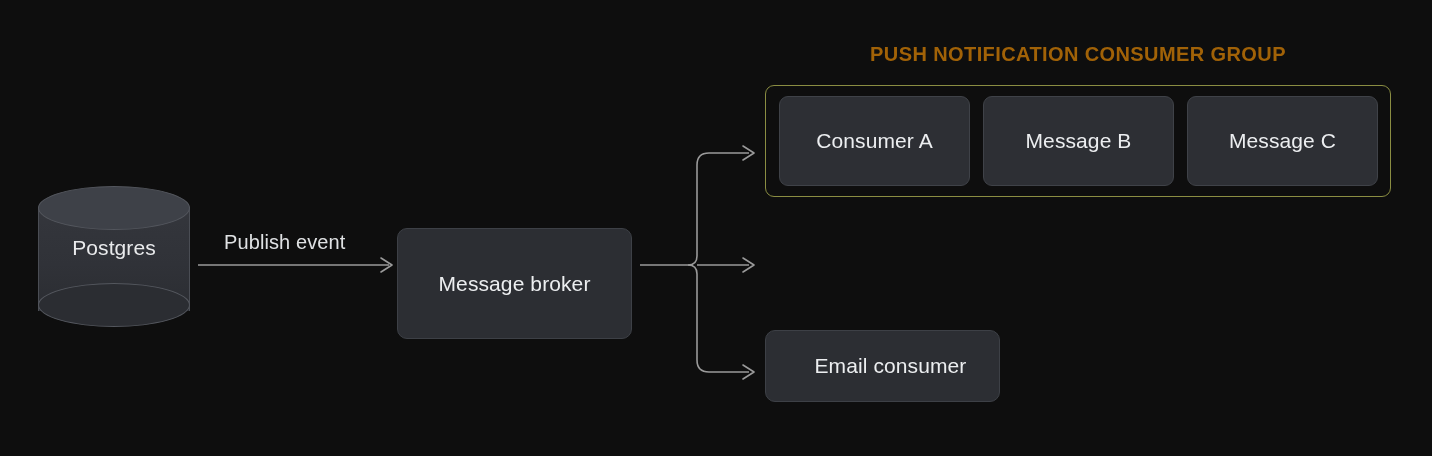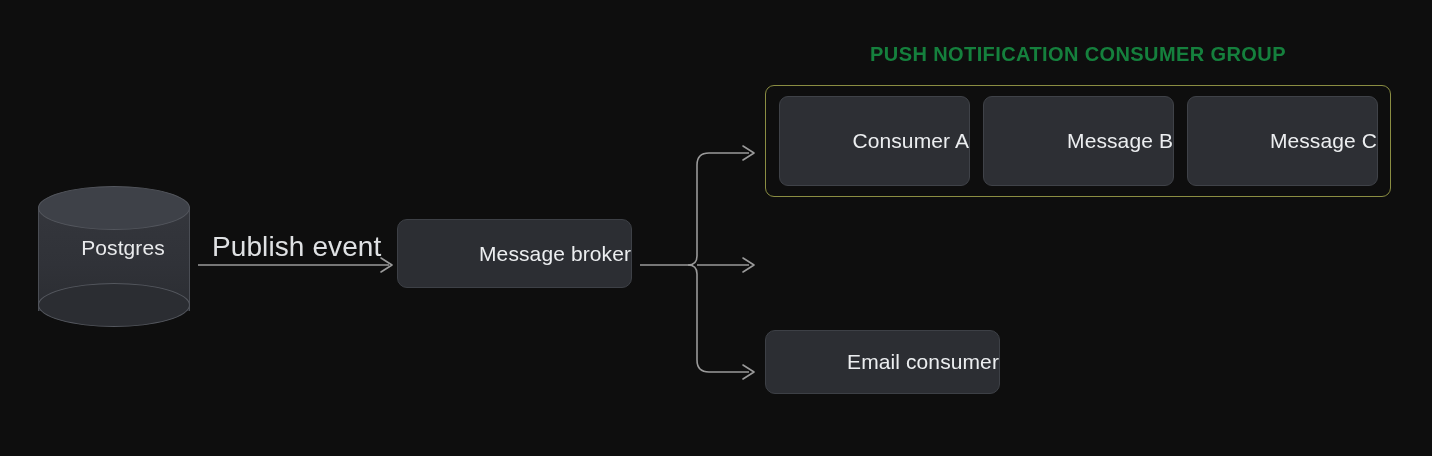--- a/index.html
+++ b/index.html
@@ -56,46 +56,46 @@
     top: 0;
     width: 152px;
     height: 44px;
     border-radius: 50%;
     background: #3e4148;
     border: 1px solid #53565d;
     box-sizing: border-box;
   }
   .cyl-label {
     position: absolute;
-    left: 9px;
+    left: 0;
     top: 50px;
     width: 152px;
     text-align: center;
     font-size: 21px;
     color: #e9eaec;
     letter-spacing: 0.1px;
   }
 
   
   .node {
     position: absolute;
     background: #2c2e33;
     border: 1px solid #3d4046;
     border-radius: 10px;
     box-sizing: border-box;
     display: flex;
     align-items: center;
-    justify-content: flex-end;
+    justify-content: center;
     color: #eceef0;
     font-size: 21px;
     letter-spacing: 0.1px;
   }
-  .node.broker   { left: 397px; top: 219px; width: 235px; height: 69px; }
+  .node.broker   { left: 397px; top: 228px; width: 235px; height: 111px; }
   .node.audit    { left: 765px; top: 222px; width: 235px; height: 84px; }
-  .node.email    { left: 765px; top: 330px; width: 235px; height: 64px; padding-left: 16px; }
+  .node.email    { left: 765px; top: 330px; width: 235px; height: 72px; padding-left: 16px; }
 
   .node.consumer {
     top: 96px;
     width: 191px;
     height: 90px;
     border-radius: 9px;
     background: #2d2f34;
     border: 1px solid #3f4248;
   }
   .node.consumer.c-a { left: 779px; }
@@ -115,31 +115,31 @@
     background: transparent;
   }
   .group-title {
     position: absolute;
     left: 765px;
     top: 43px;
     width: 626px;
     text-align: center;
     font-size: 20px;
     font-weight: bold;
-    color: #15803d;
+    color: #a16207;
     letter-spacing: 0.4px;
     white-space: nowrap;
   }
 
   
   .edge-label {
     position: absolute;
-    left: 212px;
+    left: 224px;
     top: 231px;
-    font-size: 28px;
+    font-size: 20px;
     color: #dfe1e3;
     white-space: nowrap;
     letter-spacing: 0.1px;
   }
 
   
   #edges {
     position: absolute;
     left: 0;
     top: 0;

